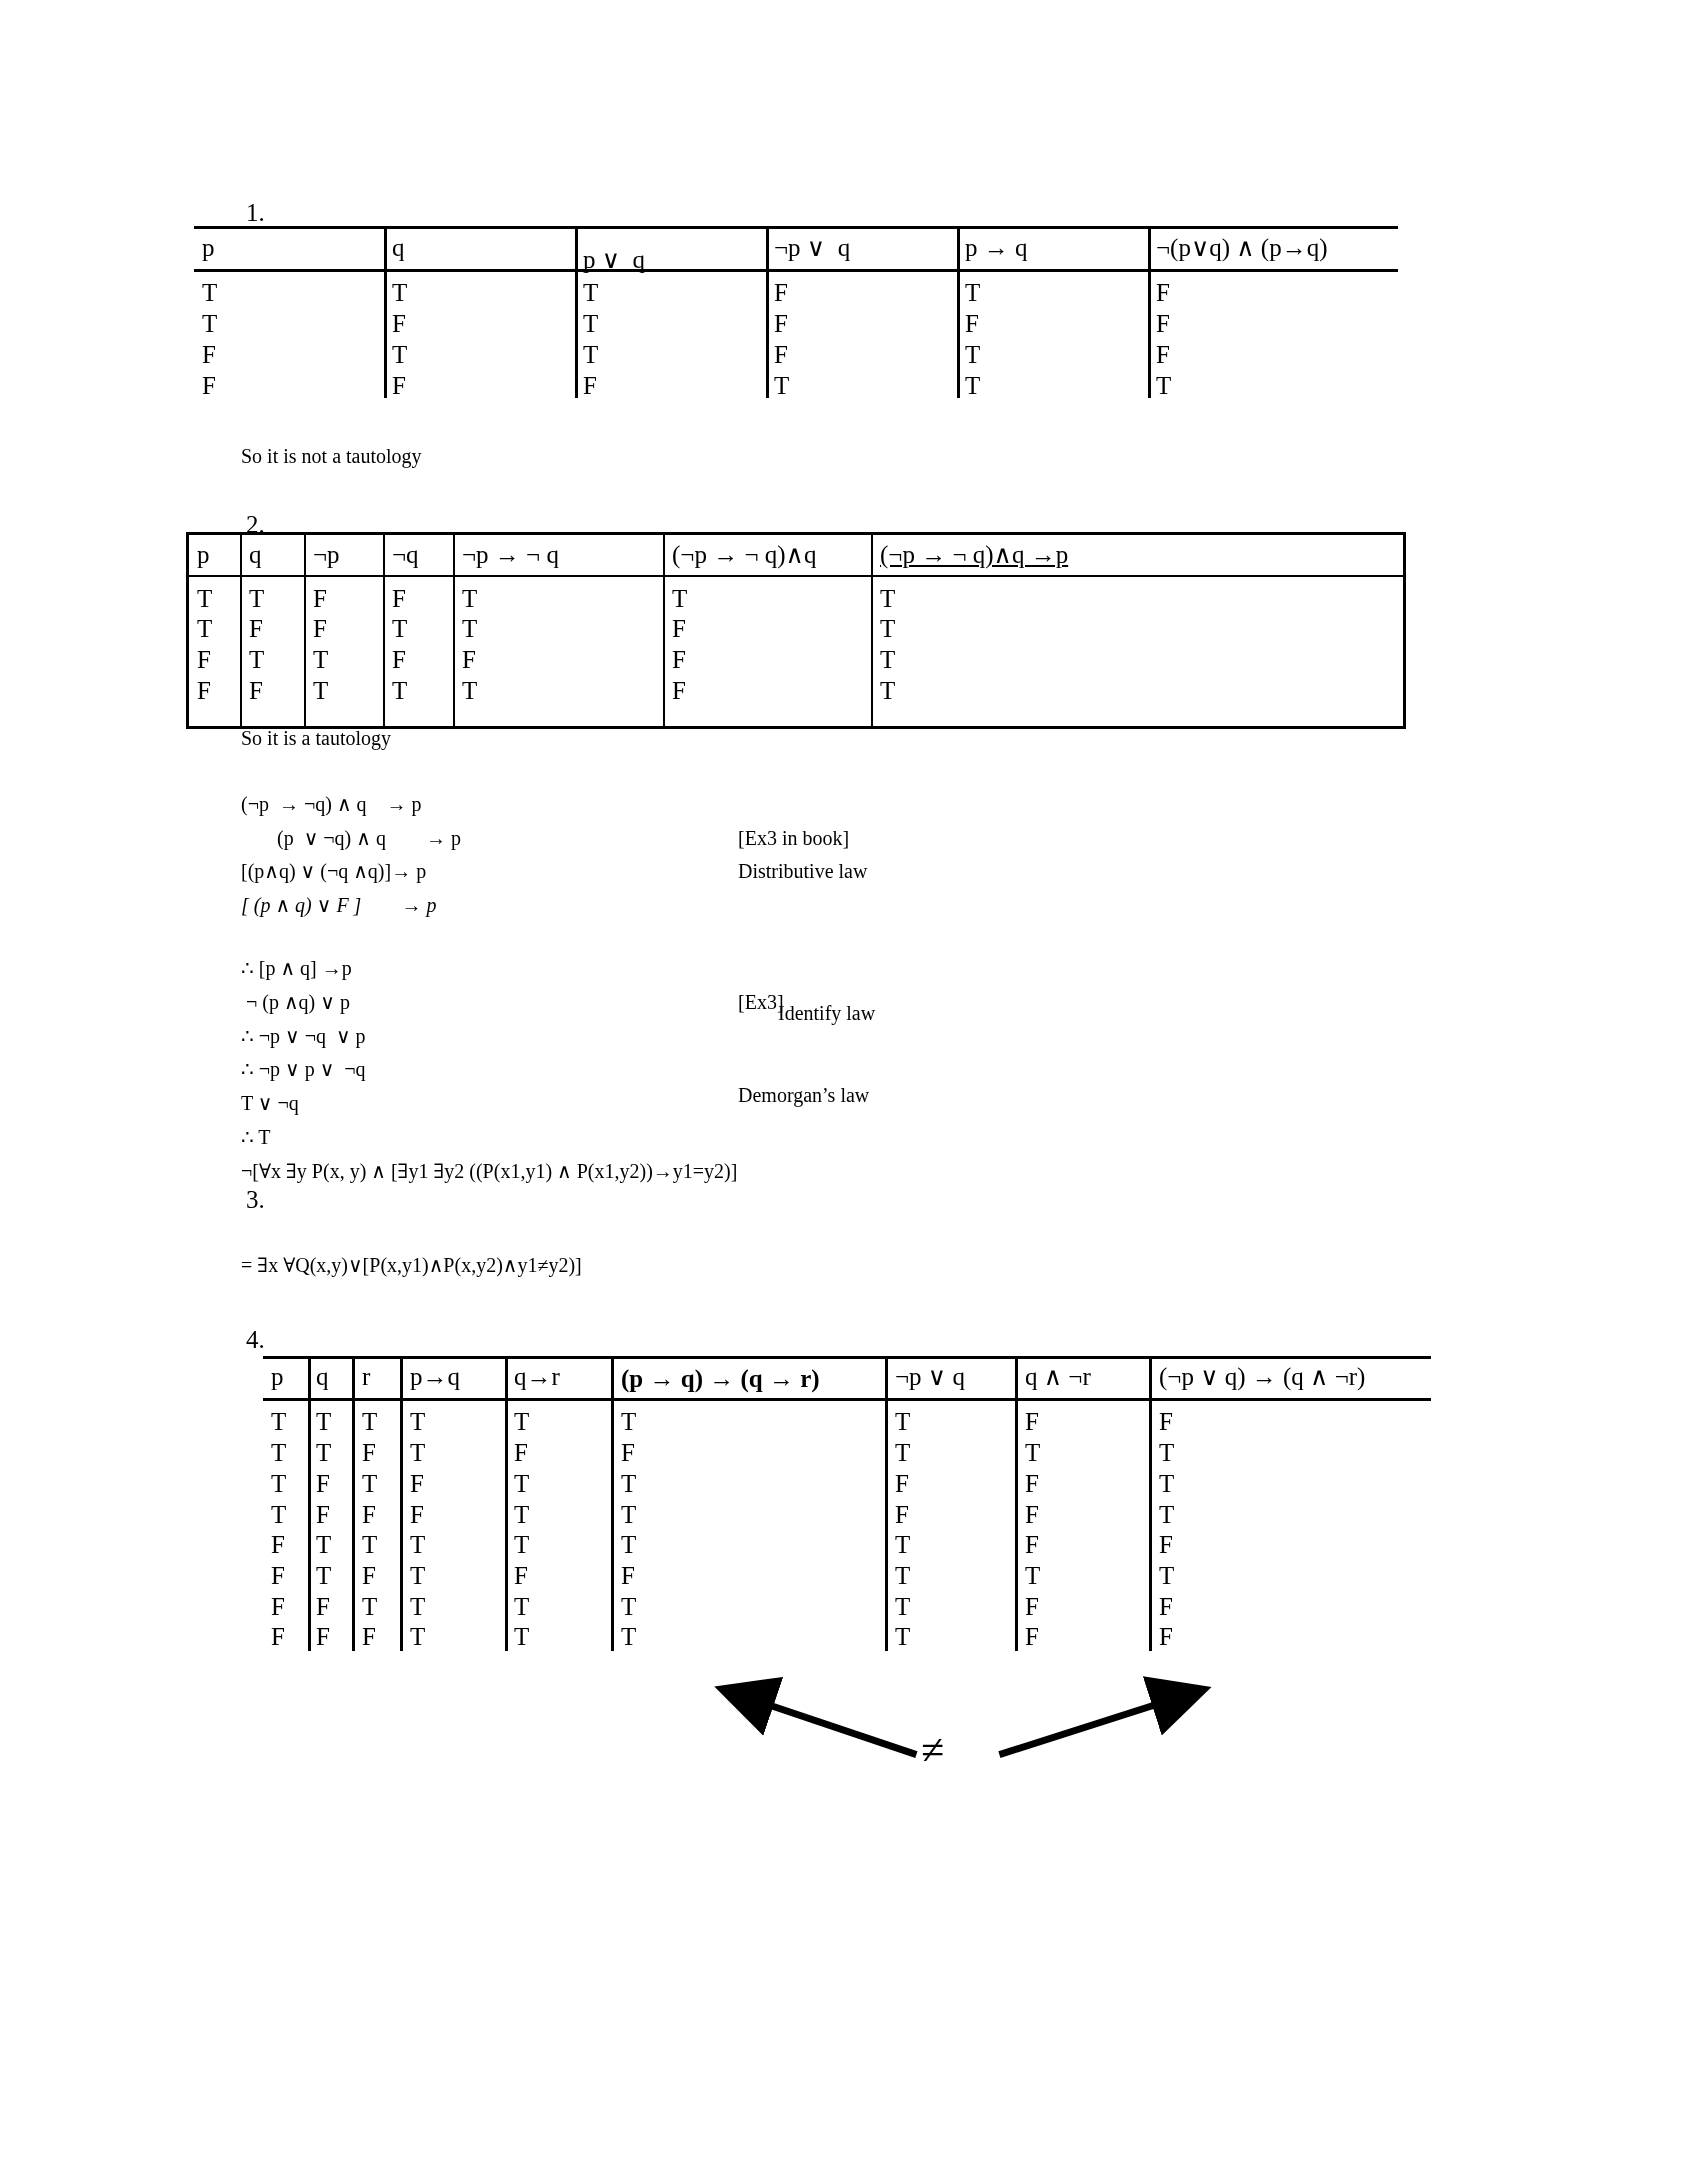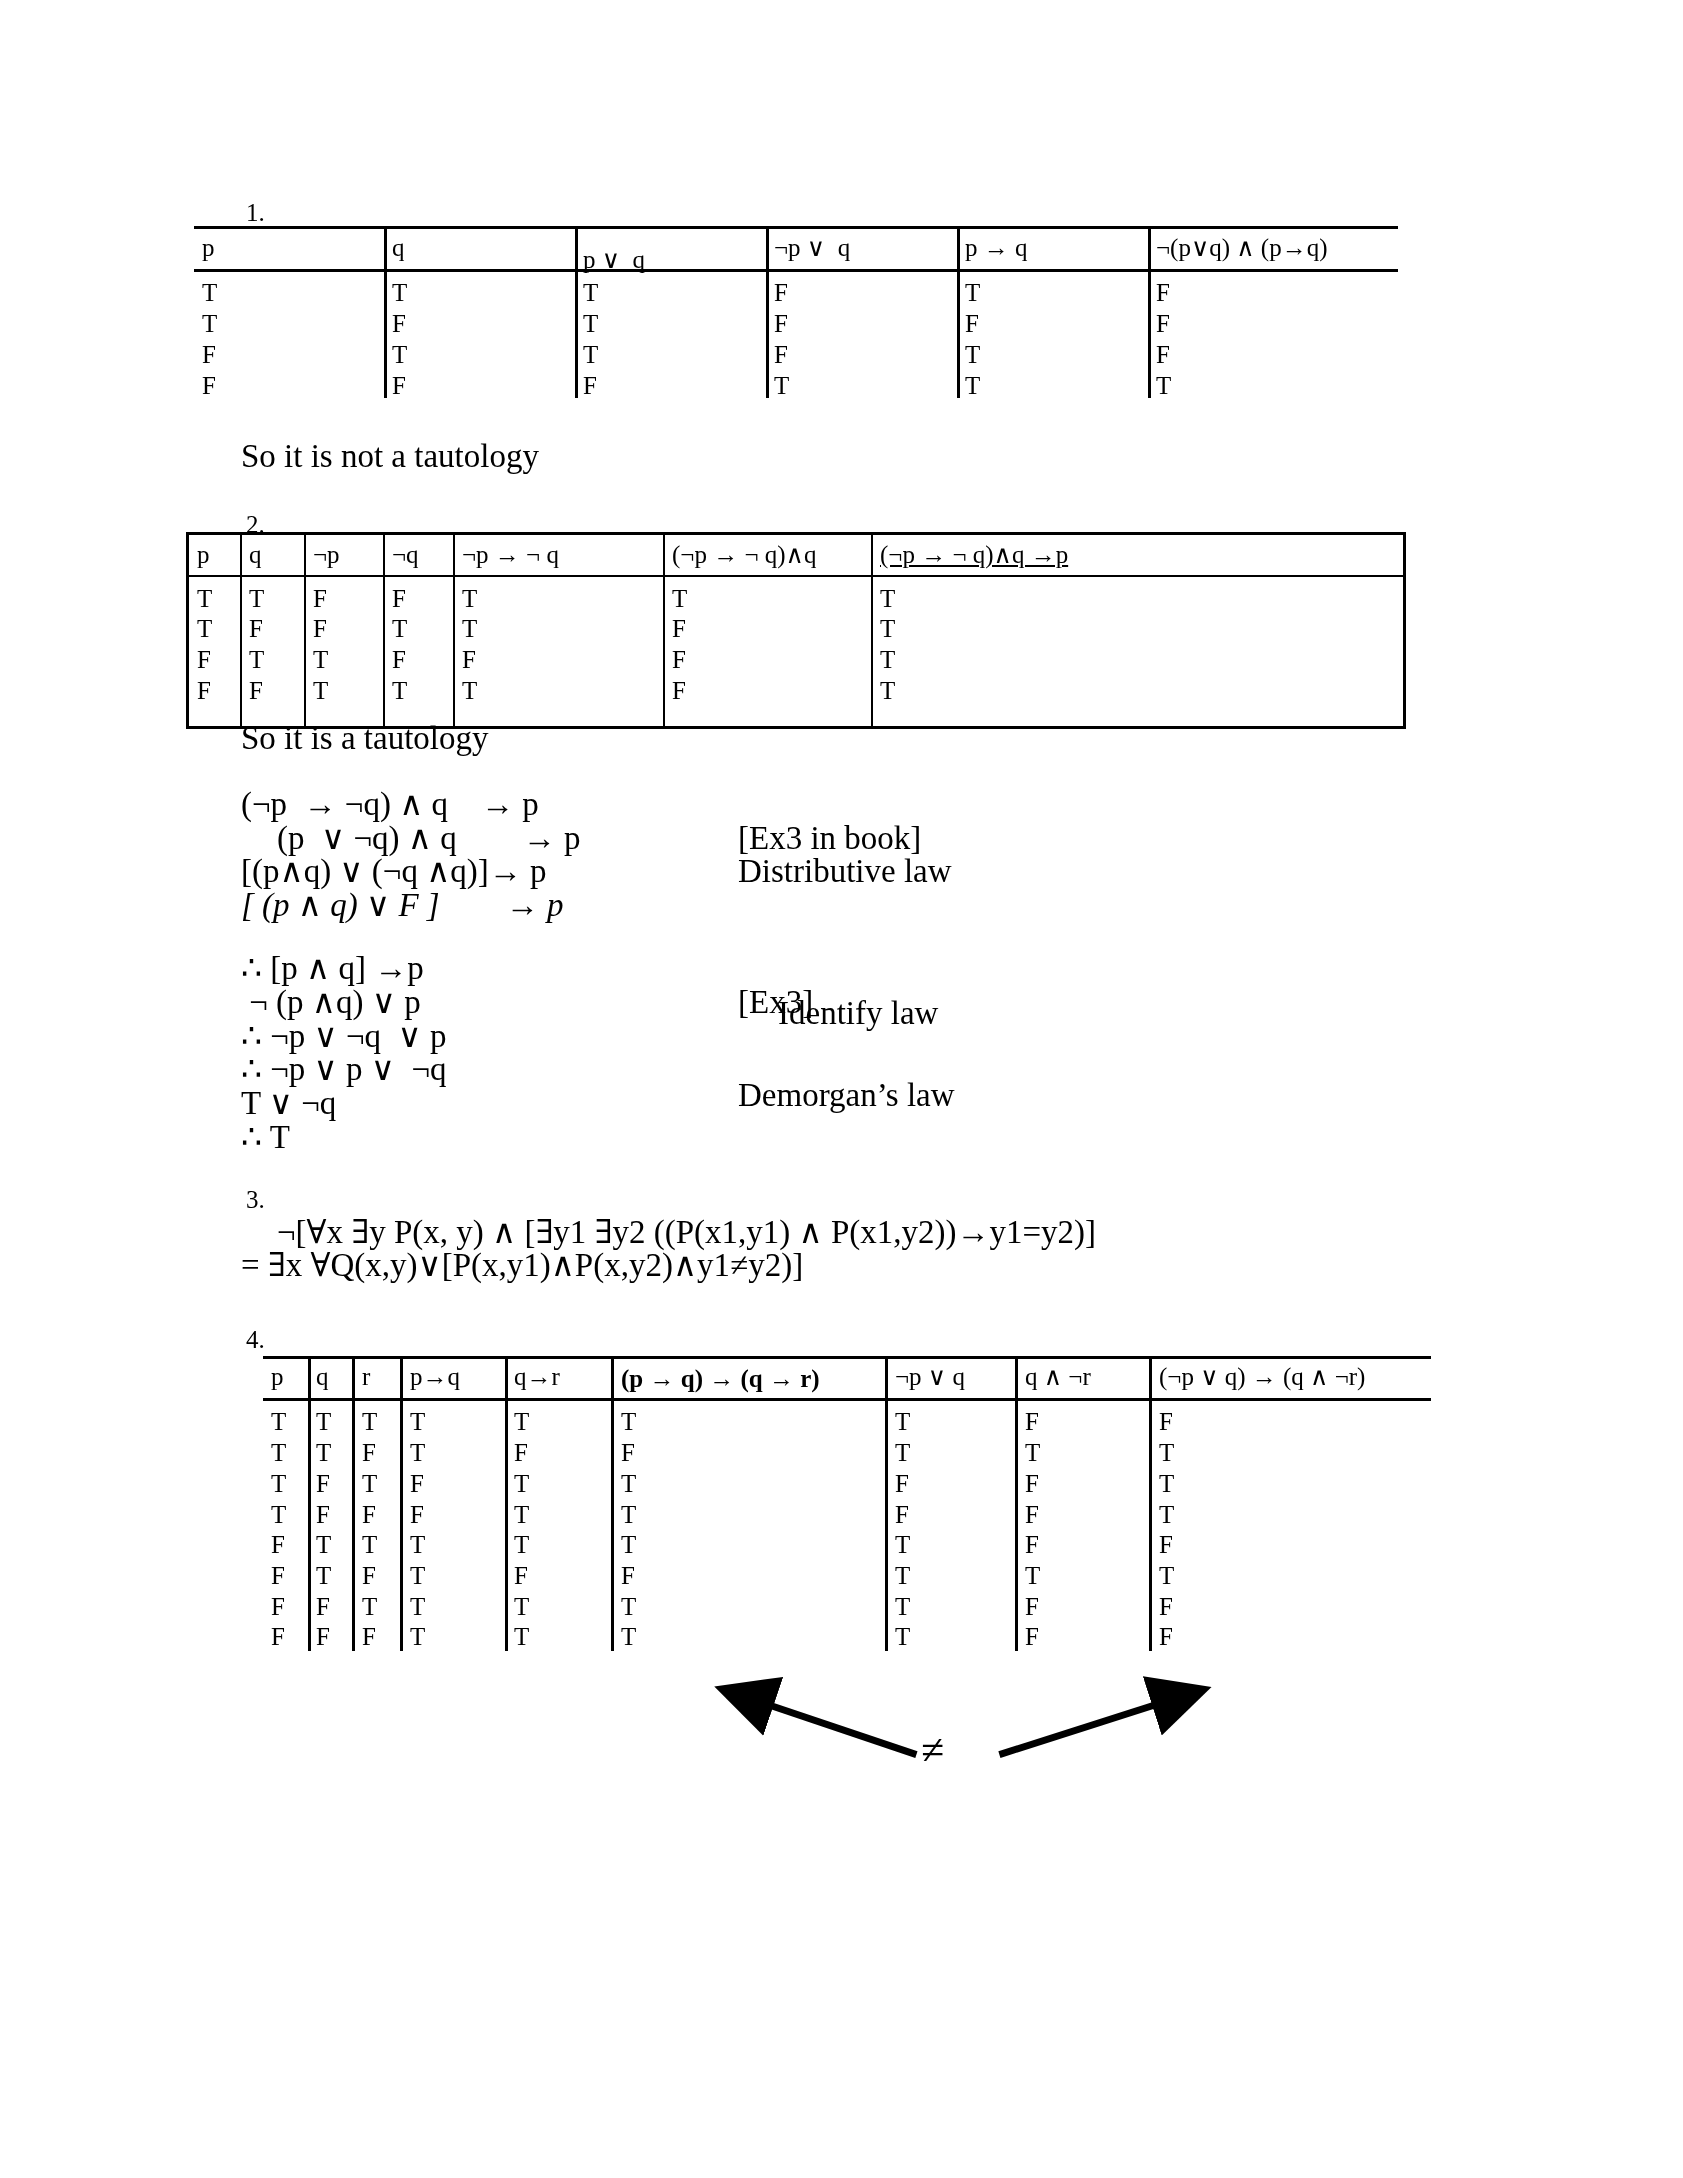--- a/index.html
+++ b/index.html
@@ -18,21 +18,21 @@
   .page {
     position: absolute;
     left: 0; top: 0;
     width: 1683px;
     height: 2178px;
   }
 
   
   .txt {
     position: absolute;
-    font-size: 33px;
+    font-size: 20px;
     line-height: 34px;
     white-space: pre;
   }
   .num-label {
     position: absolute;
     font-size: 25px;
     line-height: 30px;
   }
 
   
@@ -265,21 +265,21 @@
   <div class="txt" style="left:778px; top:951px;margin-top:45px;">Identify law</div>
   <div class="txt" style="left:241px; top:985px;"> ¬ (p ∧q) ∨ p</div>
   <div class="txt" style="left:738px; top:985px;">[Ex3]</div>
   <div class="txt" style="left:241px; top:1019px;">∴ ¬p ∨ ¬q  ∨ p</div>
   <div class="txt" style="left:738px; top:1078px;">Demorgan’s law</div>
   <div class="txt" style="left:241px; top:1052px;">∴ ¬p ∨ p ∨  ¬q</div>
   <div class="txt" style="left:241px; top:1086px;">T ∨ ¬q</div>
   <div class="txt" style="left:241px; top:1120px;">∴ T</div>
 
   <div class="num-label" style="left:246px; top:1185px;">3.</div>
-  <div class="txt" style="left:241px; top:1215px;margin-left:36px;">¬[∀x ∃y P(x, y) ∧ [∃y1 ∃y2 ((P(x1,y1) ∧ P(x1,y2))→y1=y2)]</div>
+  <div class="txt" style="left:241px; top:1154px;">¬[∀x ∃y P(x, y) ∧ [∃y1 ∃y2 ((P(x1,y1) ∧ P(x1,y2))→y1=y2)]</div>
   <div class="txt" style="left:241px; top:1248px;">= ∃x ∀Q(x,y)∨[P(x,y1)∧P(x,y2)∧y1≠y2)]</div>
 
   <div class="num-label" style="left:246px; top:1325px;">4.</div>
 
   <div class="tbl4">
     <div class="hline top"></div>
     <div class="hline mid"></div>
 
     <div class="vline" style="left:45px;"></div>
     <div class="vline" style="left:89px;"></div>

